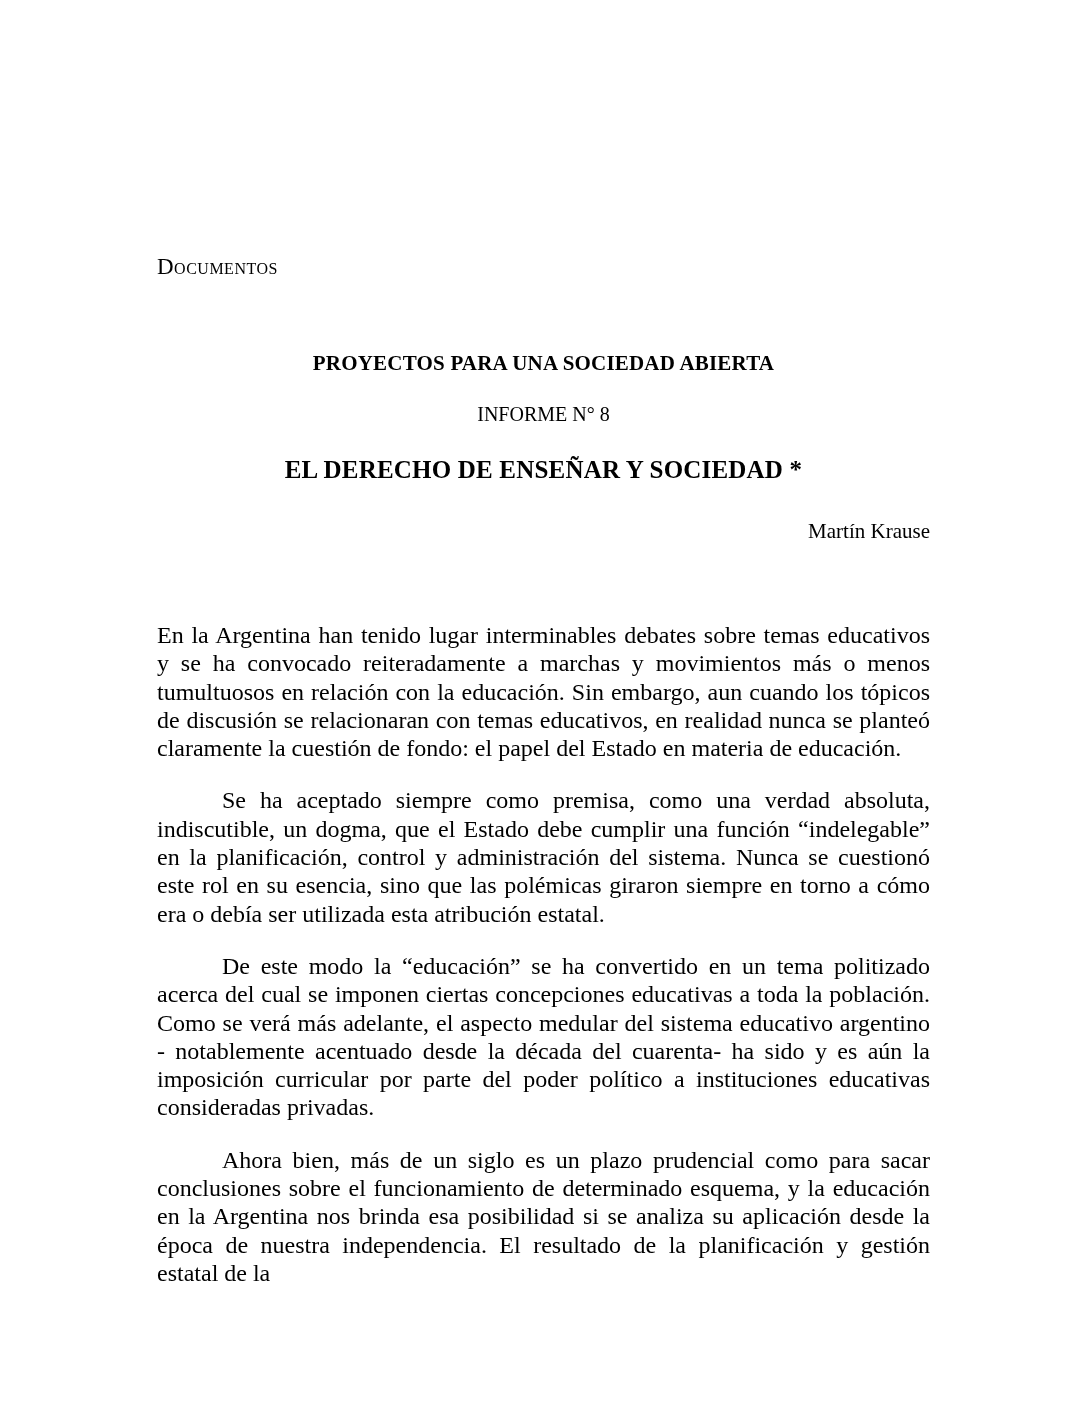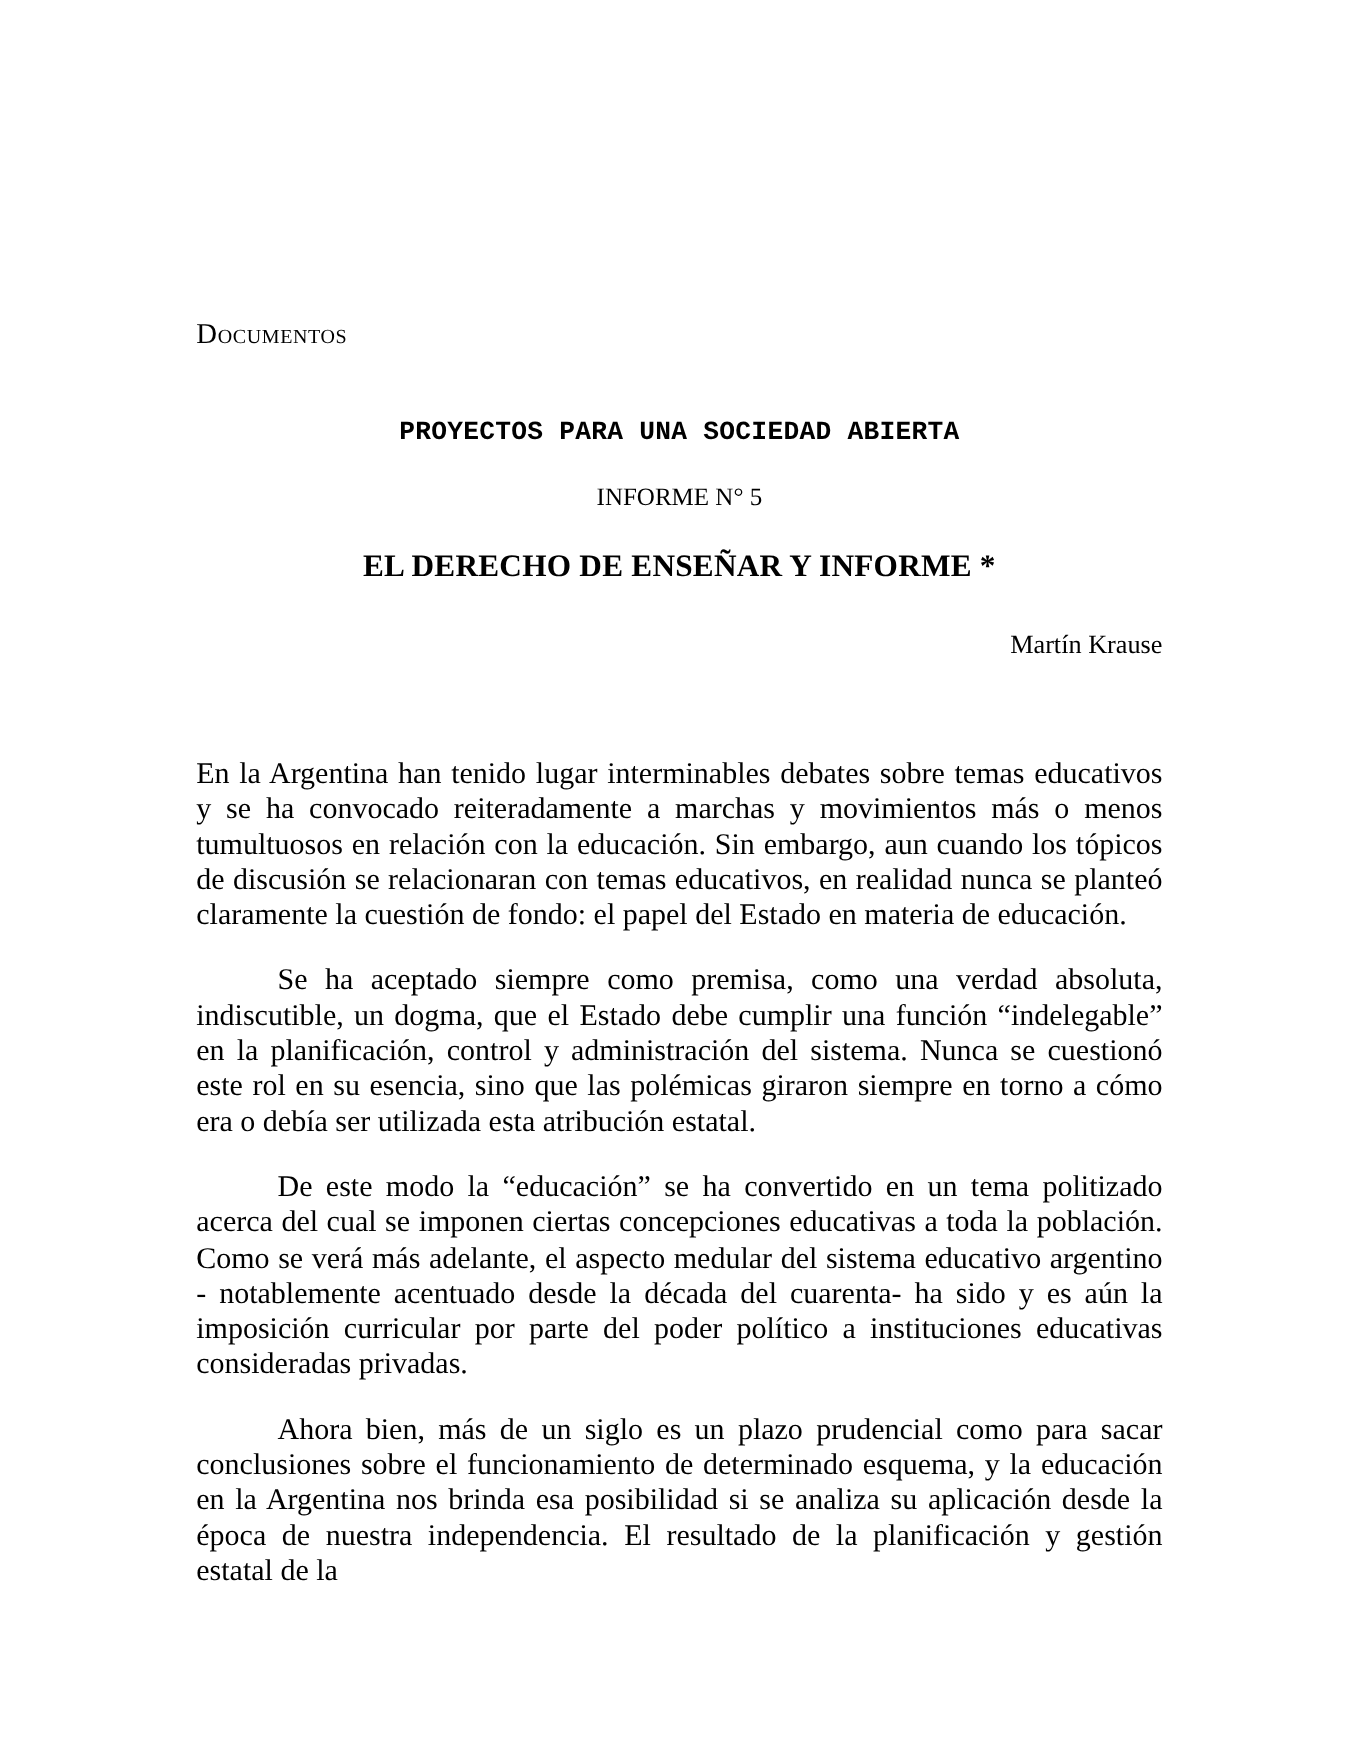--- a/index.html
+++ b/index.html
@@ -25,27 +25,26 @@
     width: 773px;
   }
   .kicker {
     font-variant: small-caps;
     font-size: 23px;
     line-height: 23px;
     letter-spacing: 0.5px;
     text-align: left;
   }
   .series-title {
-    margin-top: 58px;
+    margin-top: 74px;
     text-align: center;
     font-weight: bold;
     font-size: 21px;
     line-height: 22px;
     letter-spacing: 0.2px;
-    font-family: Liberation Mono, monospace;
   }
   .report-number {
     margin-top: 30px;
     text-align: center;
     font-size: 20px;
     line-height: 21px;
   }
   .main-title {
     margin-top: 31px;
     text-align: center;
@@ -76,23 +75,23 @@
 </head>
 <body>
 
 <div class="page">
   <div class="content">
 
     <div class="kicker">Documentos</div>
 
     <div class="series-title">PROYECTOS PARA UNA SOCIEDAD ABIERTA</div>
 
-    <div class="report-number">INFORME N° 5</div>
+    <div class="report-number">INFORME N° 8</div>
 
-    <div class="main-title">EL DERECHO DE ENSEÑAR Y INFORME *</div>
+    <div class="main-title">EL DERECHO DE ENSEÑAR Y SOCIEDAD *</div>
 
     <div class="authors">
       <div>Martín Krause</div>
     </div>
 
     <div class="body-text">
       <p>En la Argentina han tenido lugar interminables debates sobre temas educativos y se ha convocado reiteradamente a marchas y movimientos más o menos tumultuosos en relación con la educación. Sin embargo, aun cuando los tópicos de discusión se relacionaran con temas educativos, en realidad nunca se planteó claramente la cuestión de fondo: el papel del Estado en materia de educación.</p>
       <p class="indent">Se ha aceptado siempre como premisa, como una verdad absoluta, indiscutible, un dogma, que el Estado debe cumplir una función “indelegable” en la planificación, control y administración del sistema. Nunca se cuestionó este rol en su esencia, sino que las polémicas giraron siempre en torno a cómo era o debía ser utilizada esta atribución estatal.</p>
       <p class="indent">De este modo la “educación” se ha convertido en un tema politizado acerca del cual se imponen ciertas concepciones educativas a toda la población. Como se verá más adelante, el aspecto medular del sistema educativo argentino - notablemente acentuado desde la década del cuarenta- ha sido y es aún la imposición curricular por parte del poder político a instituciones educativas consideradas privadas.</p>
       <p class="indent">Ahora bien, más de un siglo es un plazo prudencial como para sacar conclusiones sobre el funcionamiento de determinado esquema, y la educación en la Argentina nos brinda esa posibilidad si se analiza su aplicación desde la época de nuestra independencia. El resultado de la planificación y gestión estatal de la</p>

